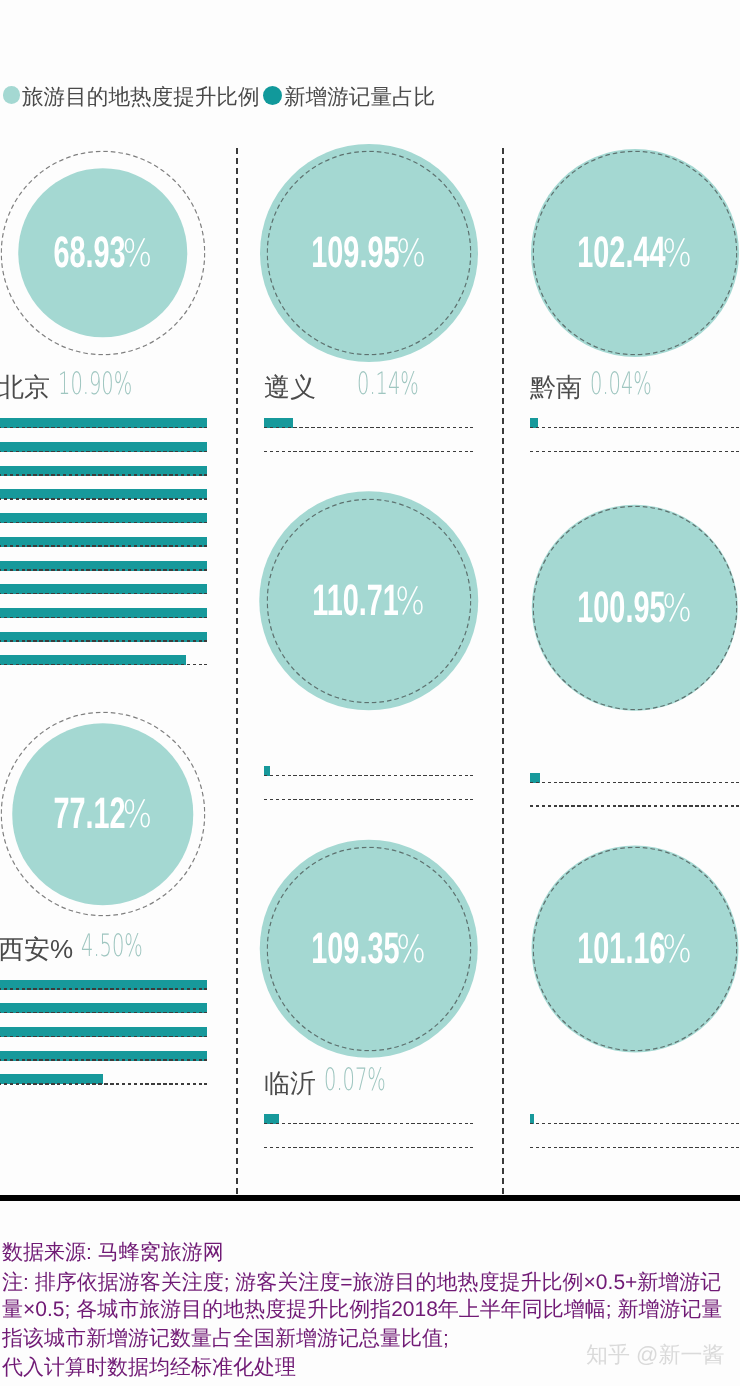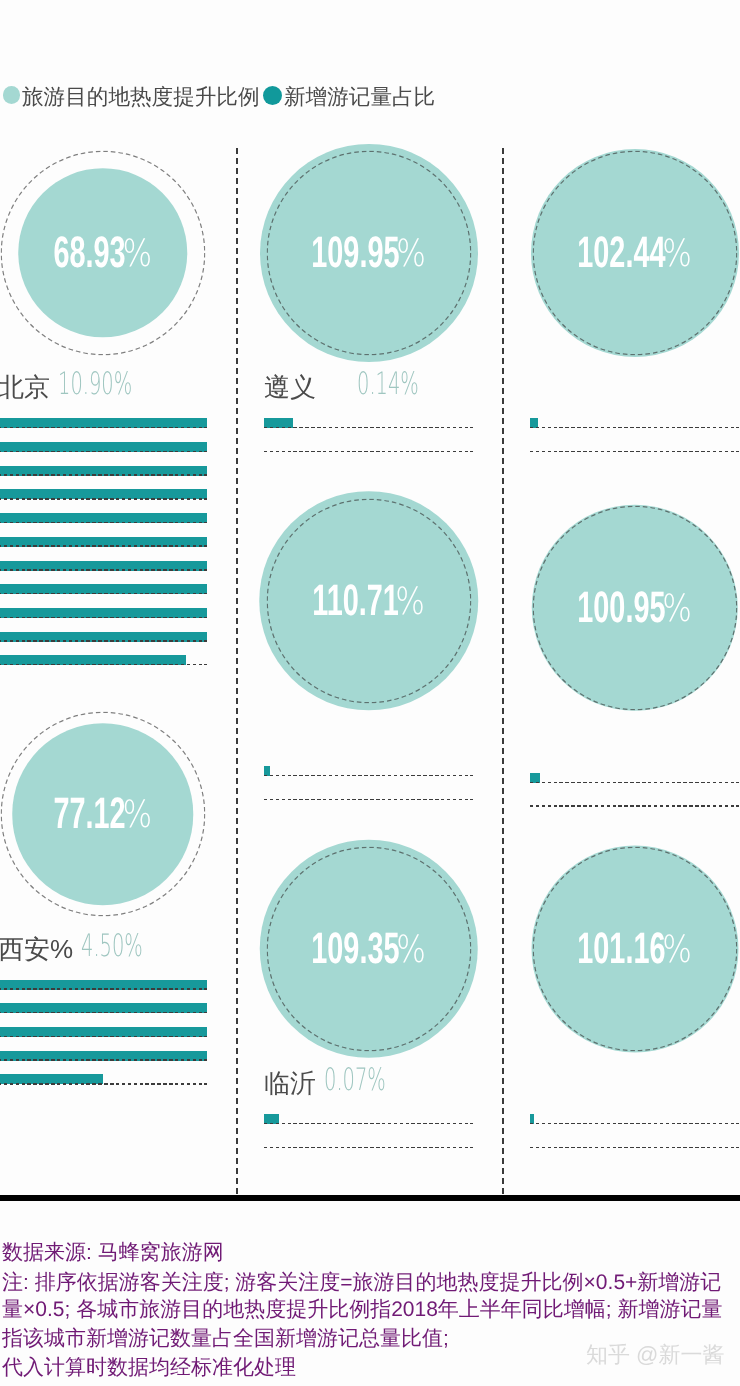--- a/index.html
+++ b/index.html
@@ -265,20 +265,24 @@
           <div class="ring-wrap">
             <div class="fill" style="width: 208px; height: 208px;"></div>
             <div class="ring"><svg width="205" height="205" viewBox="0 0 205 205">
                 <circle cx="102.5" cy="102.5" r="101.7" fill="none" stroke="rgba(50,50,50,0.62)" stroke-width="1.2" stroke-dasharray="4.6 3"></circle>
               </svg></div>
             <div class="big">
               <span class="numw" style="width: 88.425px; white-space: nowrap;"><span class="num">102.44</span></span>
               <span class="pctw" style="width: 29.988px; white-space: nowrap;"><span class="pct">%</span></span>
             </div>
           </div>
+          <div class="cap" style="left: 0px; top: 224px; height: 26px; width: 209px;">
+            <span class="city">黔南</span>
+            <span class="valw" style="left: 60px;"><span class="val">0.04%</span></span>
+          </div>
           <div class="bars" style="position: absolute; left: 0px; top: 268px; height: 47.4px;">
             <div class="brow" style="top: 0px;">
               <span class="bar" style="width:8.36px"></span>
               <span class="dash"></span>
             </div>
             <div class="brow" style="top: 23.7px;">
               <span class="dash"></span>
             </div>
           </div>
         </div>

